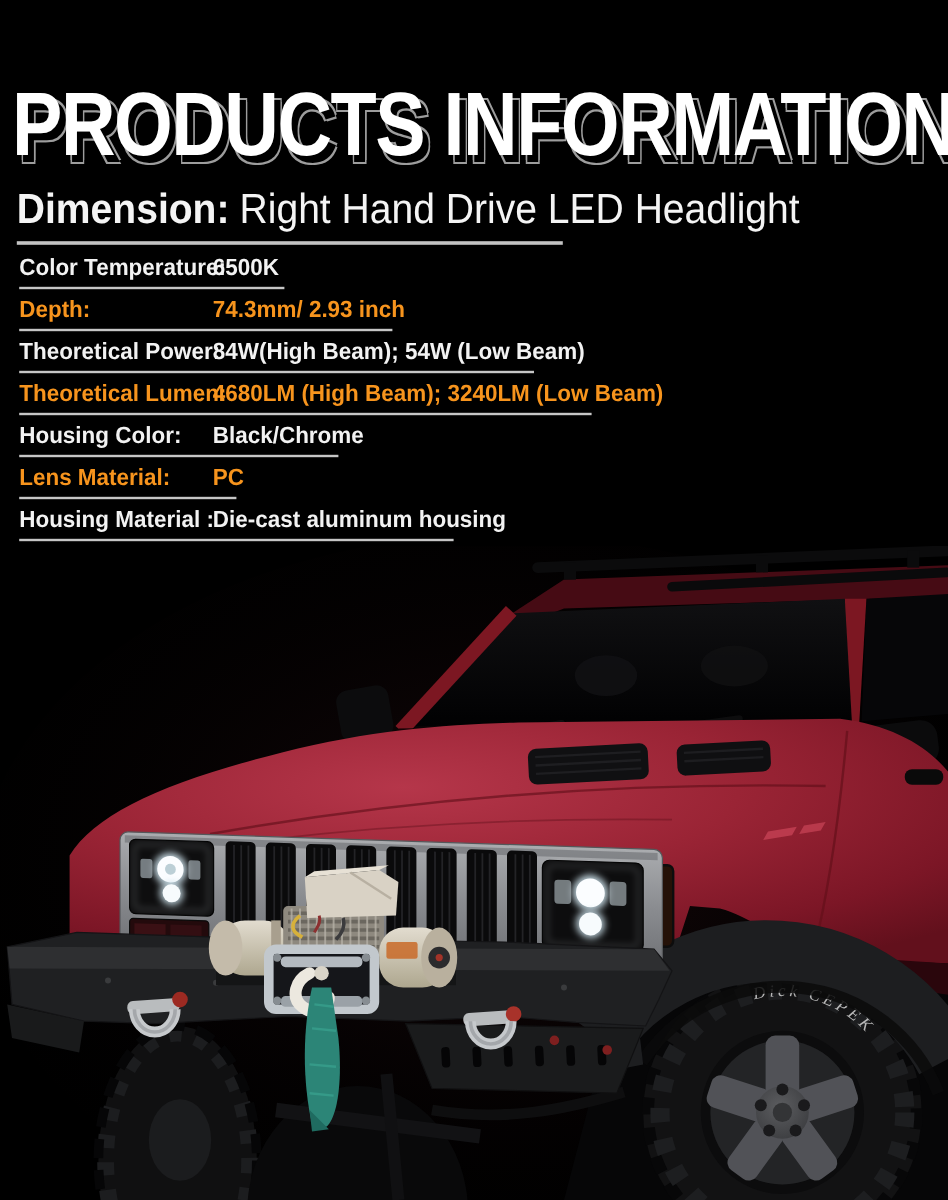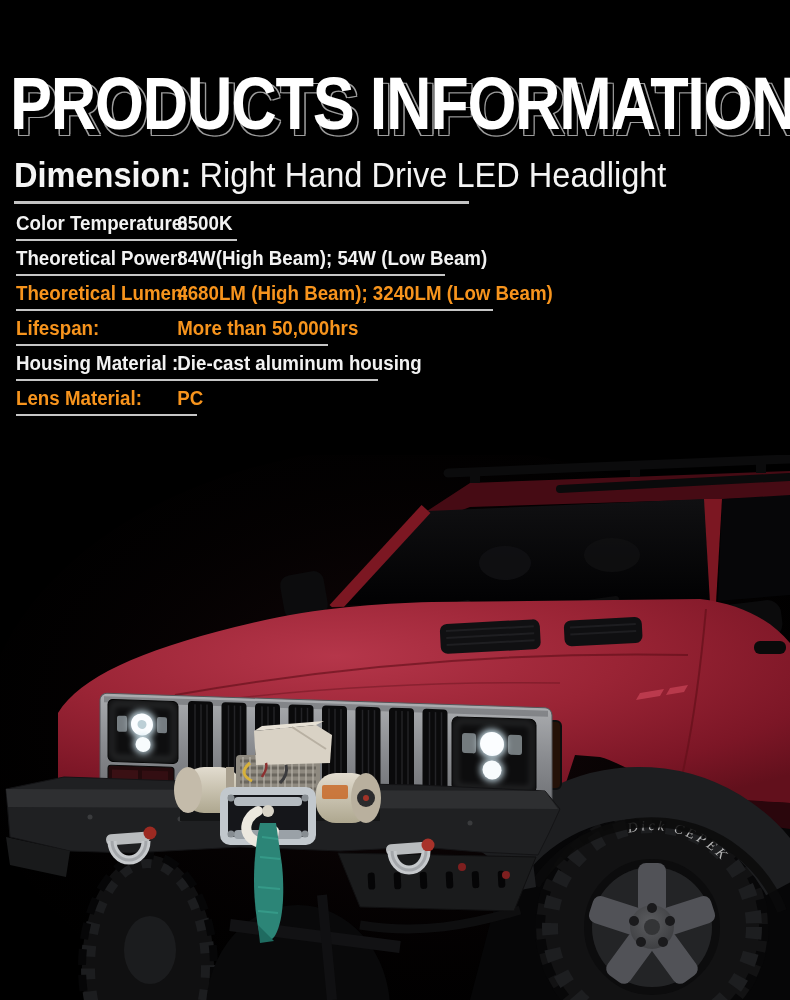--- a/index.html
+++ b/index.html
@@ -329,56 +329,63 @@
     <div class="spec-row">
       <div class="spec-line" style="color:#F2F2F2">
         <span class="spec-label">Color Temperature:</span>
         <span class="spec-value">6500K</span>
       </div>
       <div class="spec-rule" style="width:221px"></div>
     </div>
 
 
 
+    <div class="spec-row">
+      <div class="spec-line" style="color:#F7941D">
+        <span class="spec-label">Depth:</span>
+        <span class="spec-value">74.3mm/ 2.93 inch</span>
+      </div>
+      <div class="spec-rule" style="width:311px"></div>
+    </div>
 
     <div class="spec-row">
       <div class="spec-line" style="color:#F2F2F2">
         <span class="spec-label">Theoretical Power:</span>
         <span class="spec-value">84W(High Beam); 54W (Low Beam)</span>
       </div>
       <div class="spec-rule" style="width:429px"></div>
     </div>
 
     <div class="spec-row">
       <div class="spec-line" style="color:#F7941D">
         <span class="spec-label">Theoretical Lumen:</span>
         <span class="spec-value">4680LM (High Beam); 3240LM (Low Beam)</span>
       </div>
       <div class="spec-rule" style="width:477px"></div>
     </div>
 
+    <div class="spec-row">
+      <div class="spec-line" style="color:#F2F2F2">
+        <span class="spec-label">Housing Color:</span>
+        <span class="spec-value">Black/Chrome</span>
+      </div>
+      <div class="spec-rule" style="width:266px"></div>
+    </div>
+
 
     <div class="spec-row">
       <div class="spec-line" style="color:#F7941D">
-        <span class="spec-label">Lifespan:</span>
-        <span class="spec-value">More than 50,000hrs</span>
-      </div>
-      <div class="spec-rule" style="width:312px"></div>
+        <span class="spec-label">Lens Material:</span>
+        <span class="spec-value">PC</span>
+      </div>
+      <div class="spec-rule" style="width:181px"></div>
     </div>
 
     <div class="spec-row">
       <div class="spec-line" style="color:#F2F2F2">
         <span class="spec-label">Housing Material :</span>
         <span class="spec-value">Die-cast aluminum housing</span>
       </div>
       <div class="spec-rule" style="width:362px"></div>
     </div>
 
-    <div class="spec-row">
-      <div class="spec-line" style="color:#F7941D">
-        <span class="spec-label">Lens Material:</span>
-        <span class="spec-value">PC</span>
-      </div>
-      <div class="spec-rule" style="width:181px"></div>
-    </div>
-
   </div>
 </div>
 
 </body></html>

